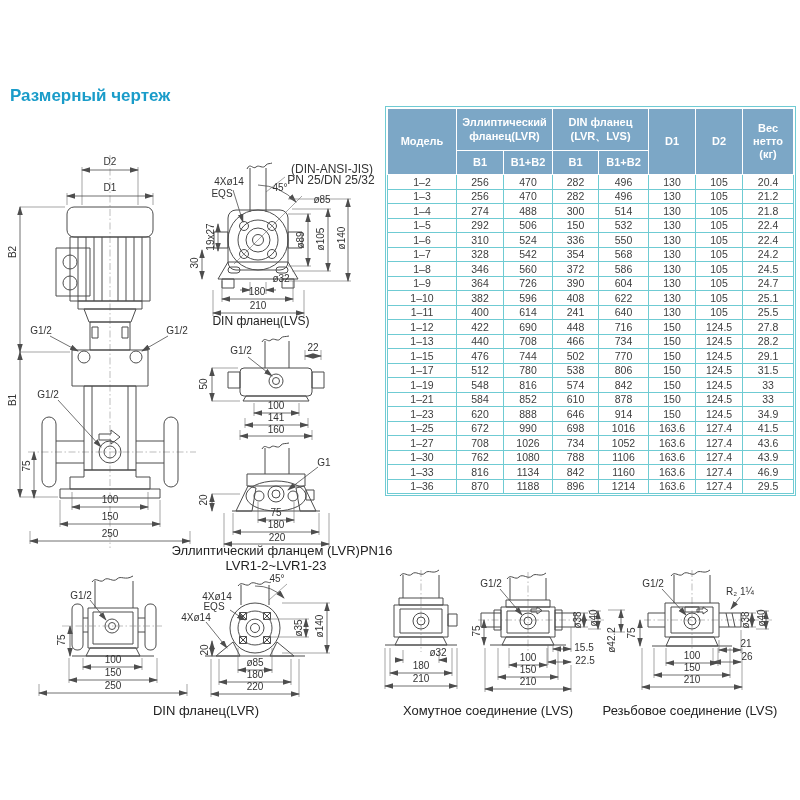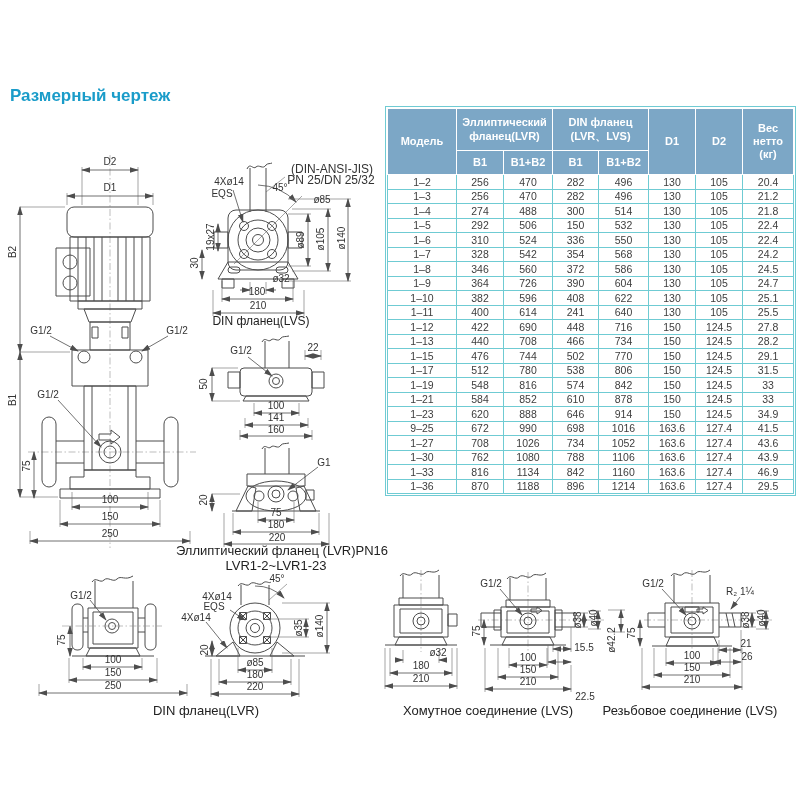--- a/index.html
+++ b/index.html
@@ -449,21 +449,21 @@
 <span class="lbl lr" style="left:204px;top:384px">50</span>
 <span class="lbl lc" style="left:276px;top:406px">100</span>
 <span class="lbl lc" style="left:276px;top:418px">141</span>
 <span class="lbl lc" style="left:276px;top:430px">160</span>
 
 <span class="lbl lc" style="left:324px;top:463px">G1</span>
 <span class="lbl lr" style="left:204px;top:500px">20</span>
 <span class="lbl lc" style="left:276px;top:513px">75</span>
 <span class="lbl lc" style="left:276px;top:525px">180</span>
 <span class="lbl lc" style="left:277px;top:538px">220</span>
-<span class="cap" style="left:282px;top:550px">Эллиптический фланец (LVR)PN16</span>
+<span class="cap" style="left:282px;top:550px">Эллиптический фланцем (LVR)PN16</span>
 <span class="cap" style="left:276px;top:565px">LVR1-2~LVR1-23</span>
 
 <span class="lbl lc" style="left:81px;top:596px">G1/2</span>
 <span class="lbl lr" style="left:62px;top:640px">75</span>
 <span class="lbl lc" style="left:113px;top:660px">100</span>
 <span class="lbl lc" style="left:113px;top:673px">150</span>
 <span class="lbl lc" style="left:113px;top:686px">250</span>
 
 <span class="lbl lc" style="left:277px;top:579px">45°</span>
 <span class="lbl lc" style="left:217px;top:597px">4Xø14</span>
@@ -479,21 +479,21 @@
 
 <span class="lbl lc" style="left:438px;top:653px">ø32</span>
 <span class="lbl lc" style="left:421px;top:666px">180</span>
 <span class="lbl lc" style="left:421px;top:679px">210</span>
 <span class="lbl lc" style="left:491px;top:584px">G1/2</span>
 <span class="lbl lr" style="left:477px;top:631px">75</span>
 <span class="lbl lr" style="left:578px;top:620px">ø38</span>
 <span class="lbl lr" style="left:594px;top:618px">ø40</span>
 <span class="lbl lr" style="left:612px;top:640px">ø42.2</span>
 <span class="lbl lc" style="left:584px;top:648px">15.5</span>
-<span class="lbl lc" style="left:585px;top:697px">22.5</span>
+<span class="lbl lc" style="left:585px;top:661px">22.5</span>
 <span class="lbl lc" style="left:528px;top:658px">100</span>
 <span class="lbl lc" style="left:528px;top:670px">150</span>
 <span class="lbl lc" style="left:528px;top:682px">210</span>
 <span class="cap" style="left:488px;top:710px">Хомутное соединение (LVS)</span>
 
 <span class="lbl lc" style="left:653px;top:584px">G1/2</span>
 <span class="lbl lc" style="left:740px;top:592px">R₂ 1¼</span>
 <span class="lbl lr" style="left:632px;top:633px">75</span>
 <span class="lbl lr" style="left:746px;top:620px">ø38</span>
 <span class="lbl lr" style="left:762px;top:618px">ø40</span>
@@ -697,21 +697,21 @@
           <td>1–23</td>
           <td>620</td>
           <td>888</td>
           <td>646</td>
           <td>914</td>
           <td>150</td>
           <td>124.5</td>
           <td>34.9</td>
         </tr>
         <tr>
-          <td>9–25</td>
+          <td>1–25</td>
           <td>672</td>
           <td>990</td>
           <td>698</td>
           <td>1016</td>
           <td>163.6</td>
           <td>127.4</td>
           <td>41.5</td>
         </tr>
         <tr>
           <td>1–27</td>

